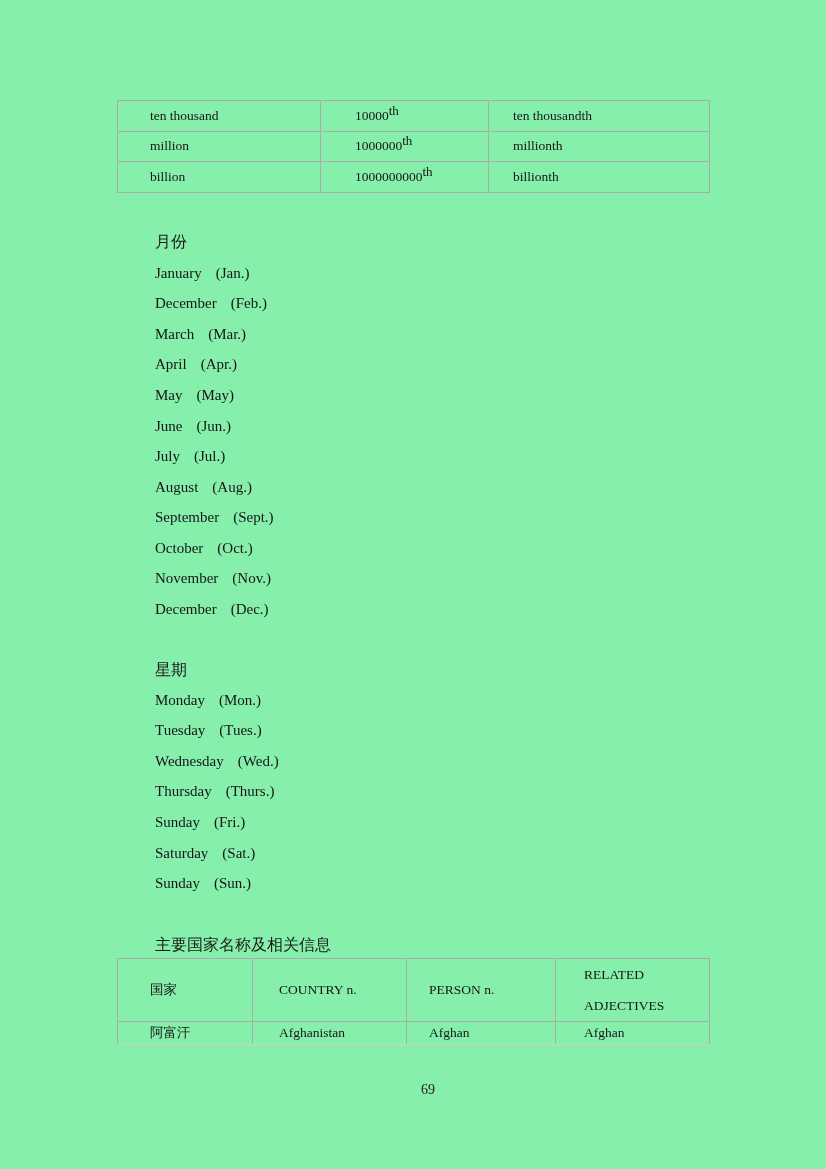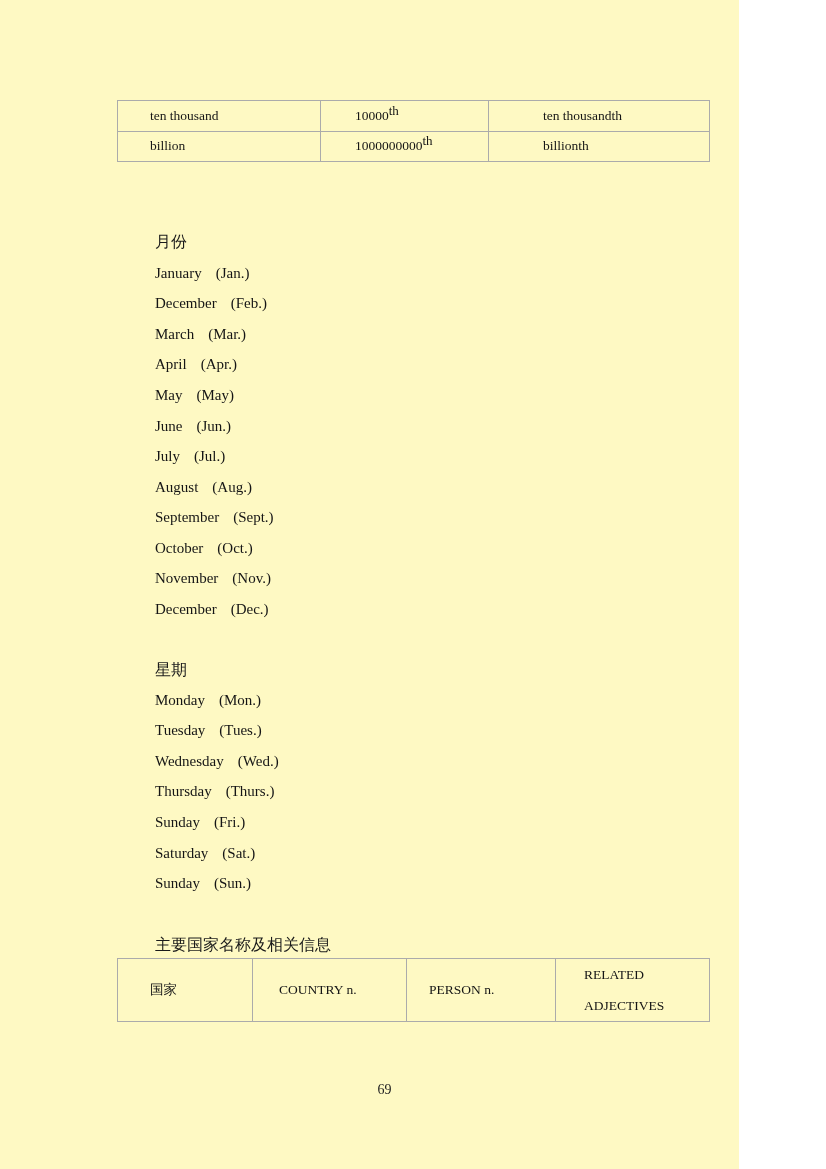--- a/index.html
+++ b/index.html
@@ -1,20 +1,20 @@
 <!DOCTYPE html>
 <html><head>
 <meta charset="utf-8">
 <style>
   html, body { margin: 0; padding: 0; background: #ffffff; }
   .page {
     position: relative;
-    width: 739px;
+    width: 826px;
     height: 1169px;
-    background: #fef9c3;
+    background: #86efac;
     color: #111111;
     font-family: "Liberation Serif", "DejaVu Serif", serif;
     overflow: hidden;
   }
   table.grid {
     position: absolute;
     border-collapse: collapse;
     table-layout: fixed;
     font-size: 13.5px;
     color: #151515;
@@ -24,21 +24,21 @@
     vertical-align: middle;
     padding: 0;
     overflow: hidden;
     white-space: nowrap;
   }
   
   .t1 { left: 117px; top: 100px; width: 592px; }
   .t1 td { height: 29.6px; }
   .t1 td.c1 { padding-left: 32px; }
   .t1 td.c2 { padding-left: 34px; }
-  .t1 td.c3 { padding-left: 54px; }
+  .t1 td.c3 { padding-left: 24px; }
   sup.ord {
     font-size: 13px;
     vertical-align: super;
     line-height: 0;
   }
   
   .heading {
     position: absolute;
     left: 155px;
     font-size: 16px;
@@ -94,20 +94,25 @@
     <colgroup>
         <col style="width:203px">
         <col style="width:168px">
         <col style="width:221px">
       </colgroup>
     <tbody>
       <tr>
         <td class="c1"><span>ten thousand</span></td>
         <td class="c2"><span>10000</span><sup class="ord">th</sup></td>
         <td class="c3"><span>ten thousandth</span></td>
+      </tr>
+      <tr>
+        <td class="c1"><span>million</span></td>
+        <td class="c2"><span>1000000</span><sup class="ord">th</sup></td>
+        <td class="c3"><span>millionth</span></td>
       </tr>
       <tr>
         <td class="c1"><span>billion</span></td>
         <td class="c2"><span>1000000000</span><sup class="ord">th</sup></td>
         <td class="c3"><span>billionth</span></td>
       </tr>
     </tbody>
   </table>
 
   <div class="heading h-months">月份</div>
@@ -205,18 +210,24 @@
     <tbody>
       <tr class="hdr">
         <td class="c1"><span>国家</span></td>
         <td class="c2"><span>COUNTRY n.</span></td>
         <td class="c3"><span>PERSON n.</span></td>
         <td class="c4 two-line">
           <span>RELATED</span>
           <span>ADJECTIVES</span>
         </td>
       </tr>
+      <tr class="datarow">
+        <td class="c1"><span>阿富汗</span></td>
+        <td class="c2"><span>Afghanistan</span></td>
+        <td class="c3"><span>Afghan</span></td>
+        <td class="c4"><span>Afghan</span></td>
+      </tr>
     </tbody>
   </table>
 
   <div class="page-number">69</div>
 
 </div>
 
 </body></html>

